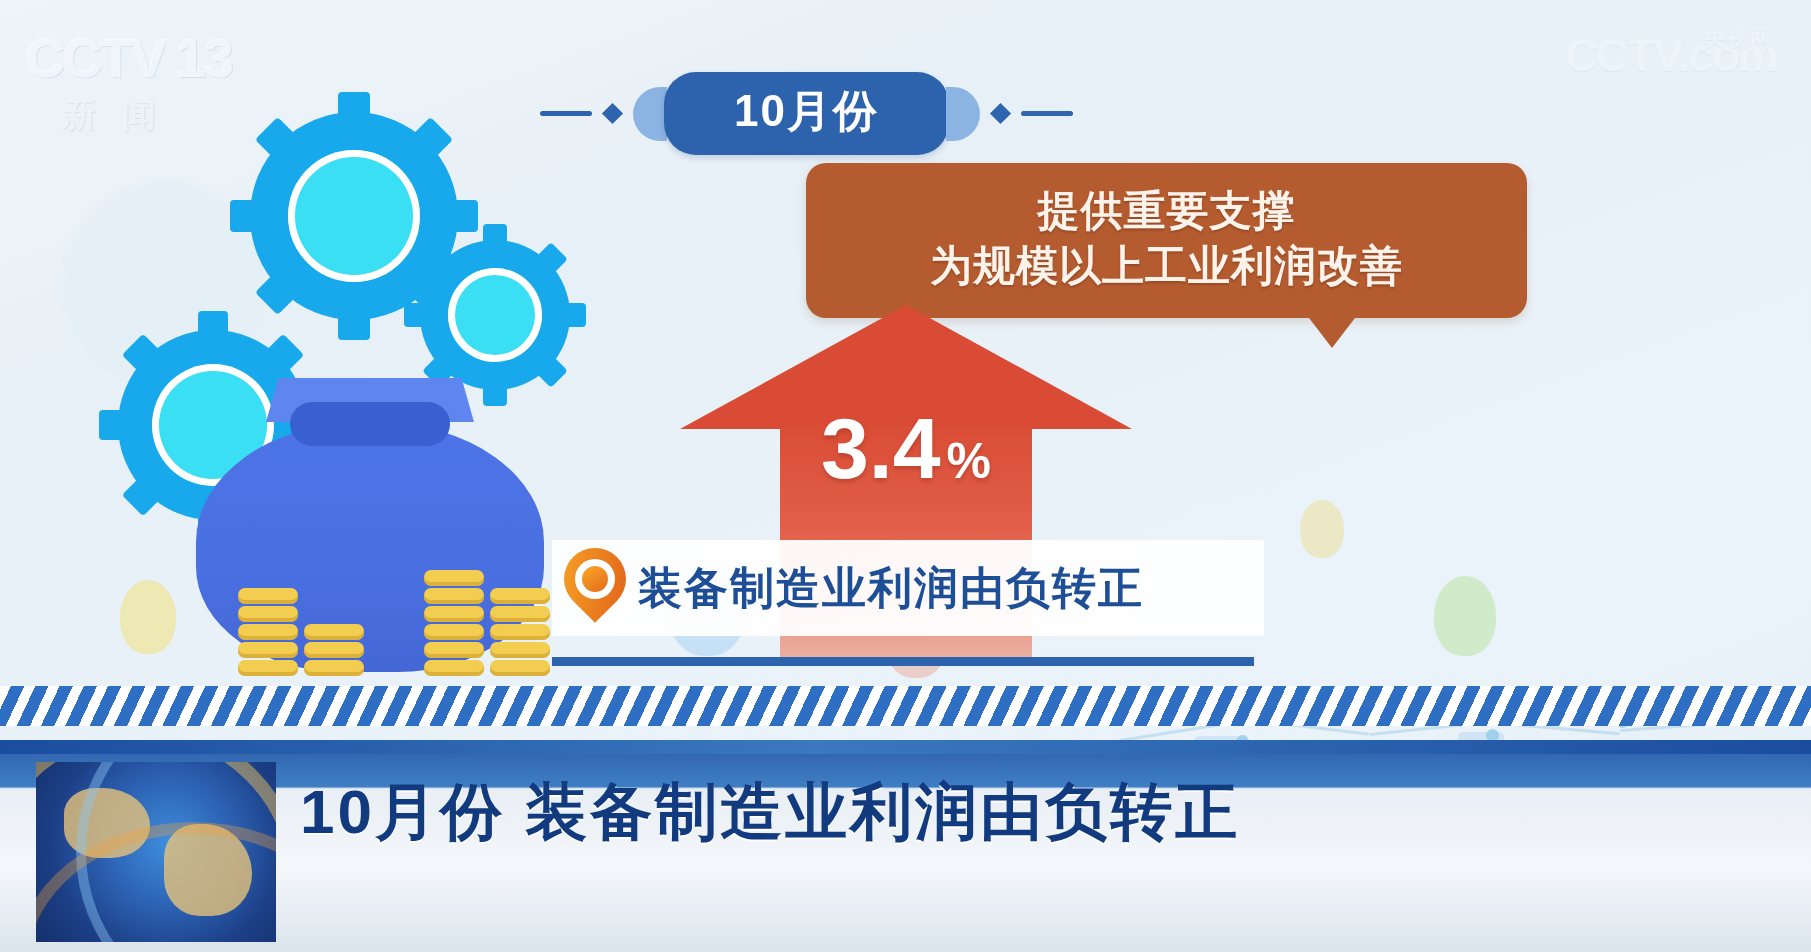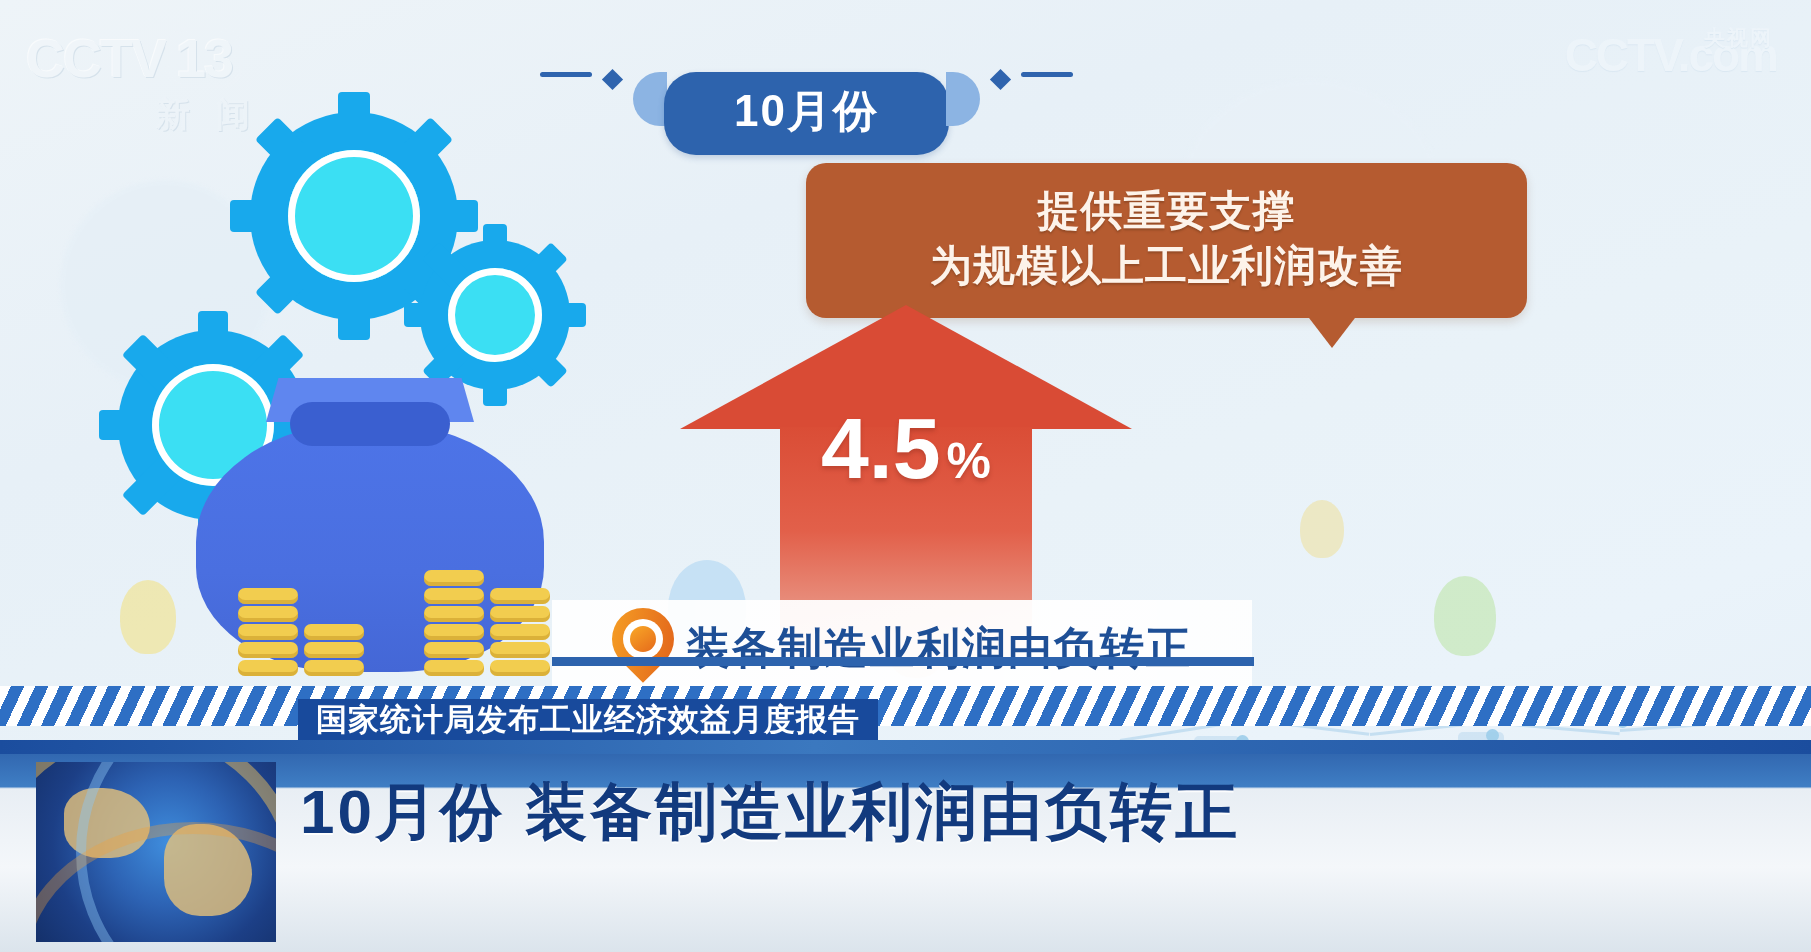--- a/index.html
+++ b/index.html
@@ -13,30 +13,30 @@
   .bg-bar{position:absolute;bottom:88px;width:46px;border-radius:5px 5px 0 0;opacity:.55;}
   .bg-line{position:absolute;height:3px;background:#bcd9ef;opacity:.8;transform-origin:left center;}
   .bg-dot{position:absolute;width:13px;height:13px;border-radius:50%;background:#9ccdea;opacity:.9;}
   .bg-balloon{position:absolute;border-radius:50% 50% 45% 45%;opacity:.55;}
 
   
   #logo{position:absolute;left:26px;top:28px;width:250px;height:115px;opacity:.62;}
   #logo .cctv{font-size:54px;font-weight:bold;letter-spacing:-2px;color:#f2f7fb;
     text-shadow:1px 1px 0 #c9d8e4,-1px -1px 0 #ffffff;line-height:1;}
   #logo .xinwen{margin-top:4px;margin-left:36px;font-size:34px;font-weight:bold;color:#eef4f9;
-    letter-spacing:26px;text-shadow:1px 1px 0 #c9d8e4;text-align:right;}
+    letter-spacing:26px;text-shadow:1px 1px 0 #c9d8e4;}
   #logo .ring{display:inline-block;border:3px solid #edf3f8;border-radius:22px;padding:0 8px;}
 
   
   #watermark{position:absolute;right:34px;top:28px;opacity:.45;color:#f4f9fd;
     font-size:46px;font-weight:bold;letter-spacing:-2px;text-shadow:0 1px 1px rgba(180,205,225,.6);}
   #watermark .cn{font-size:21px;letter-spacing:2px;position:absolute;right:4px;top:-4px;}
 
   
-  #pill-wrap{position:absolute;left:540px;top:72px;display:flex;gap:13px;}
+  #pill-wrap{position:absolute;left:540px;top:72px;display:flex;align-items:center;gap:13px;}
   .pill-dash{width:52px;height:5px;background:#2f64ae;border-radius:3px;}
   .pill-diamond{width:15px;height:15px;background:#2f64ae;transform:rotate(45deg);}
   .pill-cap{width:34px;height:54px;background:#8cb4e3;border-radius:27px 0 0 27px;margin-right:-16px;}
   .pill-cap-r{width:34px;height:54px;background:#8cb4e3;border-radius:0 27px 27px 0;margin-left:-16px;}
   #pill{background:#2d63ad;border-radius:32px;padding:10px 70px 14px;color:#fff;
     font-size:44px;font-weight:bold;letter-spacing:2px;box-shadow:0 3px 6px rgba(40,80,140,.22);}
 
   
   #callout{position:absolute;left:806px;top:163px;width:673px;background:#b55b30;
     border-radius:20px;padding:20px 24px 24px;box-shadow:0 4px 10px rgba(120,70,40,.18);}
@@ -52,23 +52,23 @@
     border-bottom:124px solid #d94b35;}
   #arrow .body{position:absolute;left:100px;top:122px;width:252px;height:232px;
     background:linear-gradient(180deg,#da4d36 0%,#e2604a 45%,#ecb0a2 100%);}
   #arrow .txt{position:absolute;left:0;right:0;top:90px;text-align:center;color:#fff;}
   #arrow .t1{font-size:46px;font-weight:bold;letter-spacing:3px;text-shadow:0 2px 3px rgba(130,40,25,.35);}
   #arrow .t2{font-size:86px;font-weight:bold;margin-top:4px;letter-spacing:0;
     text-shadow:0 3px 4px rgba(130,40,25,.35);}
   #arrow .t2 .pct{font-size:50px;margin-left:6px;}
 
   
-  #pinrow{position:absolute;left:552px;top:600px;width:700px;height:96px;
+  #pinrow{position:absolute;left:552px;top:540px;width:700px;height:96px;
     background:linear-gradient(90deg,rgba(255,255,255,.93) 0%,rgba(255,255,255,.96) 70%,rgba(255,255,255,.9) 100%);
-    display:flex;align-items:center;justify-content:center;}
+    display:flex;align-items:center;padding-left:12px;}
   #pinrow .pin{position:relative;width:62px;height:80px;flex:none;margin-right:12px;}
   #pinrow .pin .drop{position:absolute;left:0;top:0;width:62px;height:62px;border-radius:50% 50% 50% 0;
     transform:rotate(-45deg);background:linear-gradient(145deg,#f7a325,#e0601a);}
   #pinrow .pin .ring1{position:absolute;left:11px;top:11px;width:40px;height:40px;border-radius:50%;background:#fff;}
   #pinrow .pin .ring2{position:absolute;left:18px;top:18px;width:26px;height:26px;border-radius:50%;
     background:linear-gradient(145deg,#f9a827,#e56a1b);}
   #pinrow .lbl{font-size:44px;font-weight:bold;color:#1e4f96;letter-spacing:2px;}
   #pinunder{position:absolute;left:552px;top:657px;width:702px;height:9px;background:#2d63ad;}
 
   
@@ -220,38 +220,35 @@
   <div id="callout">
     <div class="ln">提供重要支撑</div>
     <div class="ln">为规模以上工业利润改善</div>
     <div class="tail"></div>
   </div>
 
   <div id="arrow">
     <div class="head"></div>
     <div class="body"></div>
     <div class="txt">
-      <div class="t2"><span>4.5</span><span class="pct">%</span></div>
+      <div class="t2"><span>3.4</span><span class="pct">%</span></div>
     </div>
   </div>
 
   <div id="pinrow">
     <div class="pin">
       <div class="drop"></div>
         <div class="ring1"></div>
         <div class="ring2"></div>
     </div>
     <div class="lbl">装备制造业利润由负转正</div>
   </div>
   <div id="pinunder"></div>
 
   <div id="stripes"></div>
-  <div id="kicker">
-    <span>国家统计局发布工业经济效益月度报告</span>
-  </div>
   <div id="headbar">
     <div class="topedge"></div>
   </div>
   <div id="thumb">
     <div class="land" style="left:28px;top:26px;width:86px;height:70px;"></div>
     <div class="land" style="left:128px;top:62px;width:88px;height:92px;"></div>
     <div class="sw" style="left:-60px;top:-40px;width:300px;height:300px;border:14px solid rgba(246,200,90,.55);"></div>
     <div class="sw" style="left:40px;top:-80px;width:320px;height:320px;border:10px solid rgba(140,200,245,.5);"></div>
     <div class="sw" style="left:-20px;top:60px;width:330px;height:260px;border:12px solid rgba(240,160,60,.4);"></div>
   </div>

